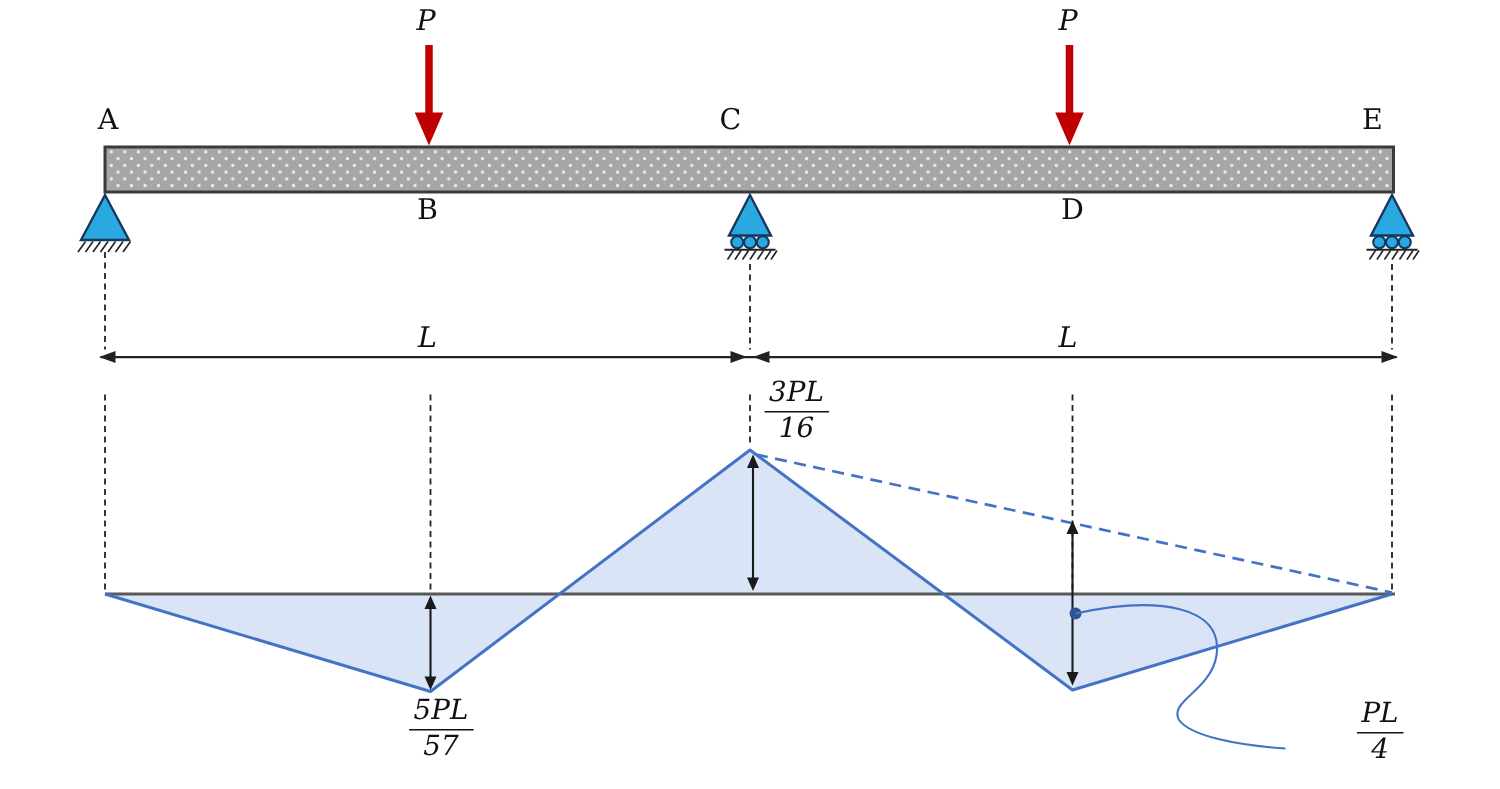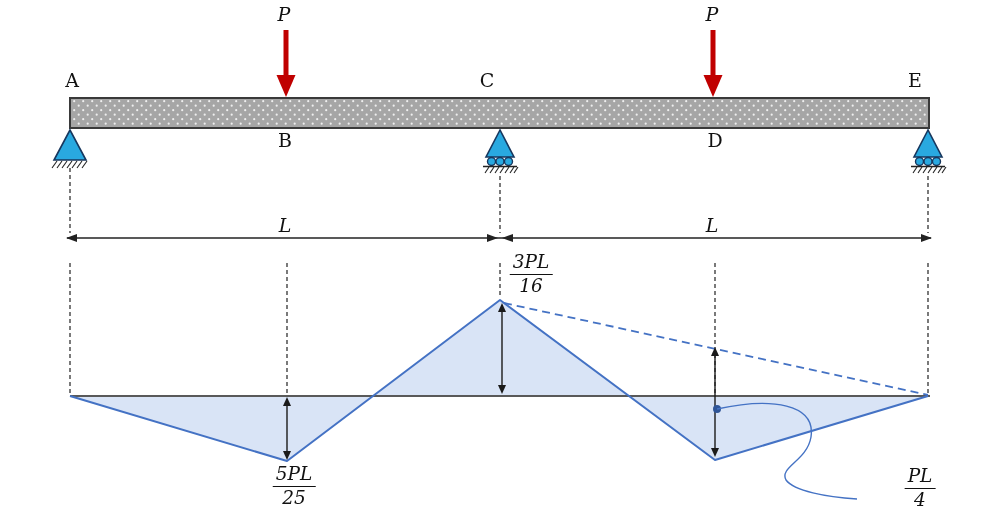--- a/index.html
+++ b/index.html
@@ -171,21 +171,21 @@
   <div class="lbl it" style="left:285px;top:216px;">L</div>
   <div class="lbl it" style="left:712px;top:216px;">L</div>
 
   <div class="frac" style="left:531px;top:252px;">
     <span class="num">3PL</span>
     <span class="den">16</span>
   </div>
 
   <div class="frac" style="left:255px;top:464px;margin-left:39px;">
     <span class="num">5PL</span>
-    <span class="den">25</span>
+    <span class="den">57</span>
   </div>
 
   <div class="frac" style="left:908px;top:466px;margin-left:12px;">
     <span class="num">PL</span>
     <span class="den">4</span>
   </div>
 
 </div>
 
 </body></html>

